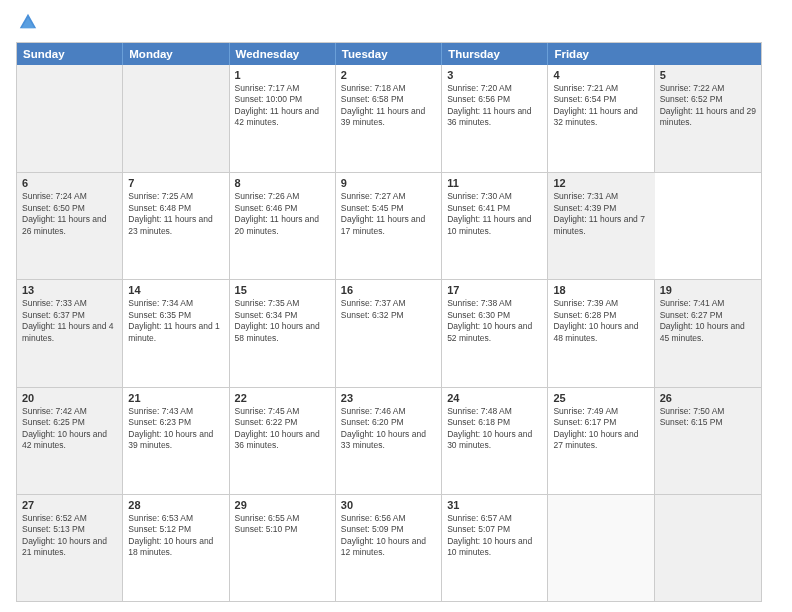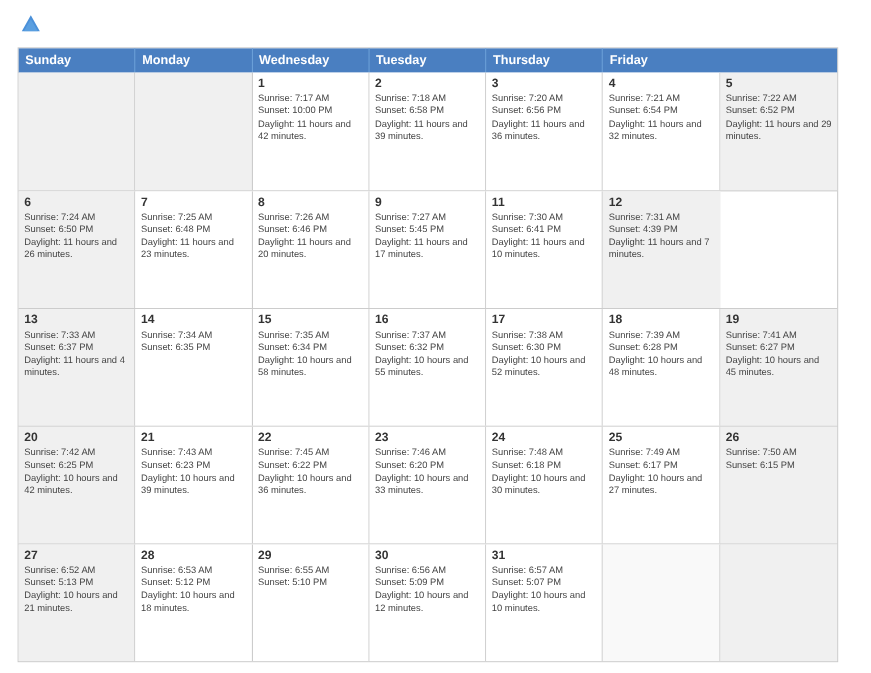--- a/index.html
+++ b/index.html
@@ -220,32 +220,32 @@
           <div class="cal-cell shaded">
             <span class="day-num">13</span>
             <div class="cell-line">Sunrise: 7:33 AM</div>
             <div class="cell-line">Sunset: 6:37 PM</div>
             <div class="cell-line">Daylight: 11 hours and 4 minutes.</div>
           </div>
           <div class="cal-cell">
             <span class="day-num">14</span>
             <div class="cell-line">Sunrise: 7:34 AM</div>
             <div class="cell-line">Sunset: 6:35 PM</div>
+            <div class="cell-line">Daylight: 11 hours and 1 minute.</div>
           </div>
           <div class="cal-cell">
             <span class="day-num">15</span>
             <div class="cell-line">Sunrise: 7:35 AM</div>
             <div class="cell-line">Sunset: 6:34 PM</div>
             <div class="cell-line">Daylight: 10 hours and 58 minutes.</div>
           </div>
           <div class="cal-cell">
             <span class="day-num">16</span>
             <div class="cell-line">Sunrise: 7:37 AM</div>
             <div class="cell-line">Sunset: 6:32 PM</div>
-            <div class="cell-line">Daylight: 10 hours and 55 minutes.</div>
           </div>
           <div class="cal-cell">
             <span class="day-num">17</span>
             <div class="cell-line">Sunrise: 7:38 AM</div>
             <div class="cell-line">Sunset: 6:30 PM</div>
             <div class="cell-line">Daylight: 10 hours and 52 minutes.</div>
           </div>
           <div class="cal-cell">
             <span class="day-num">18</span>
             <div class="cell-line">Sunrise: 7:39 AM</div>

